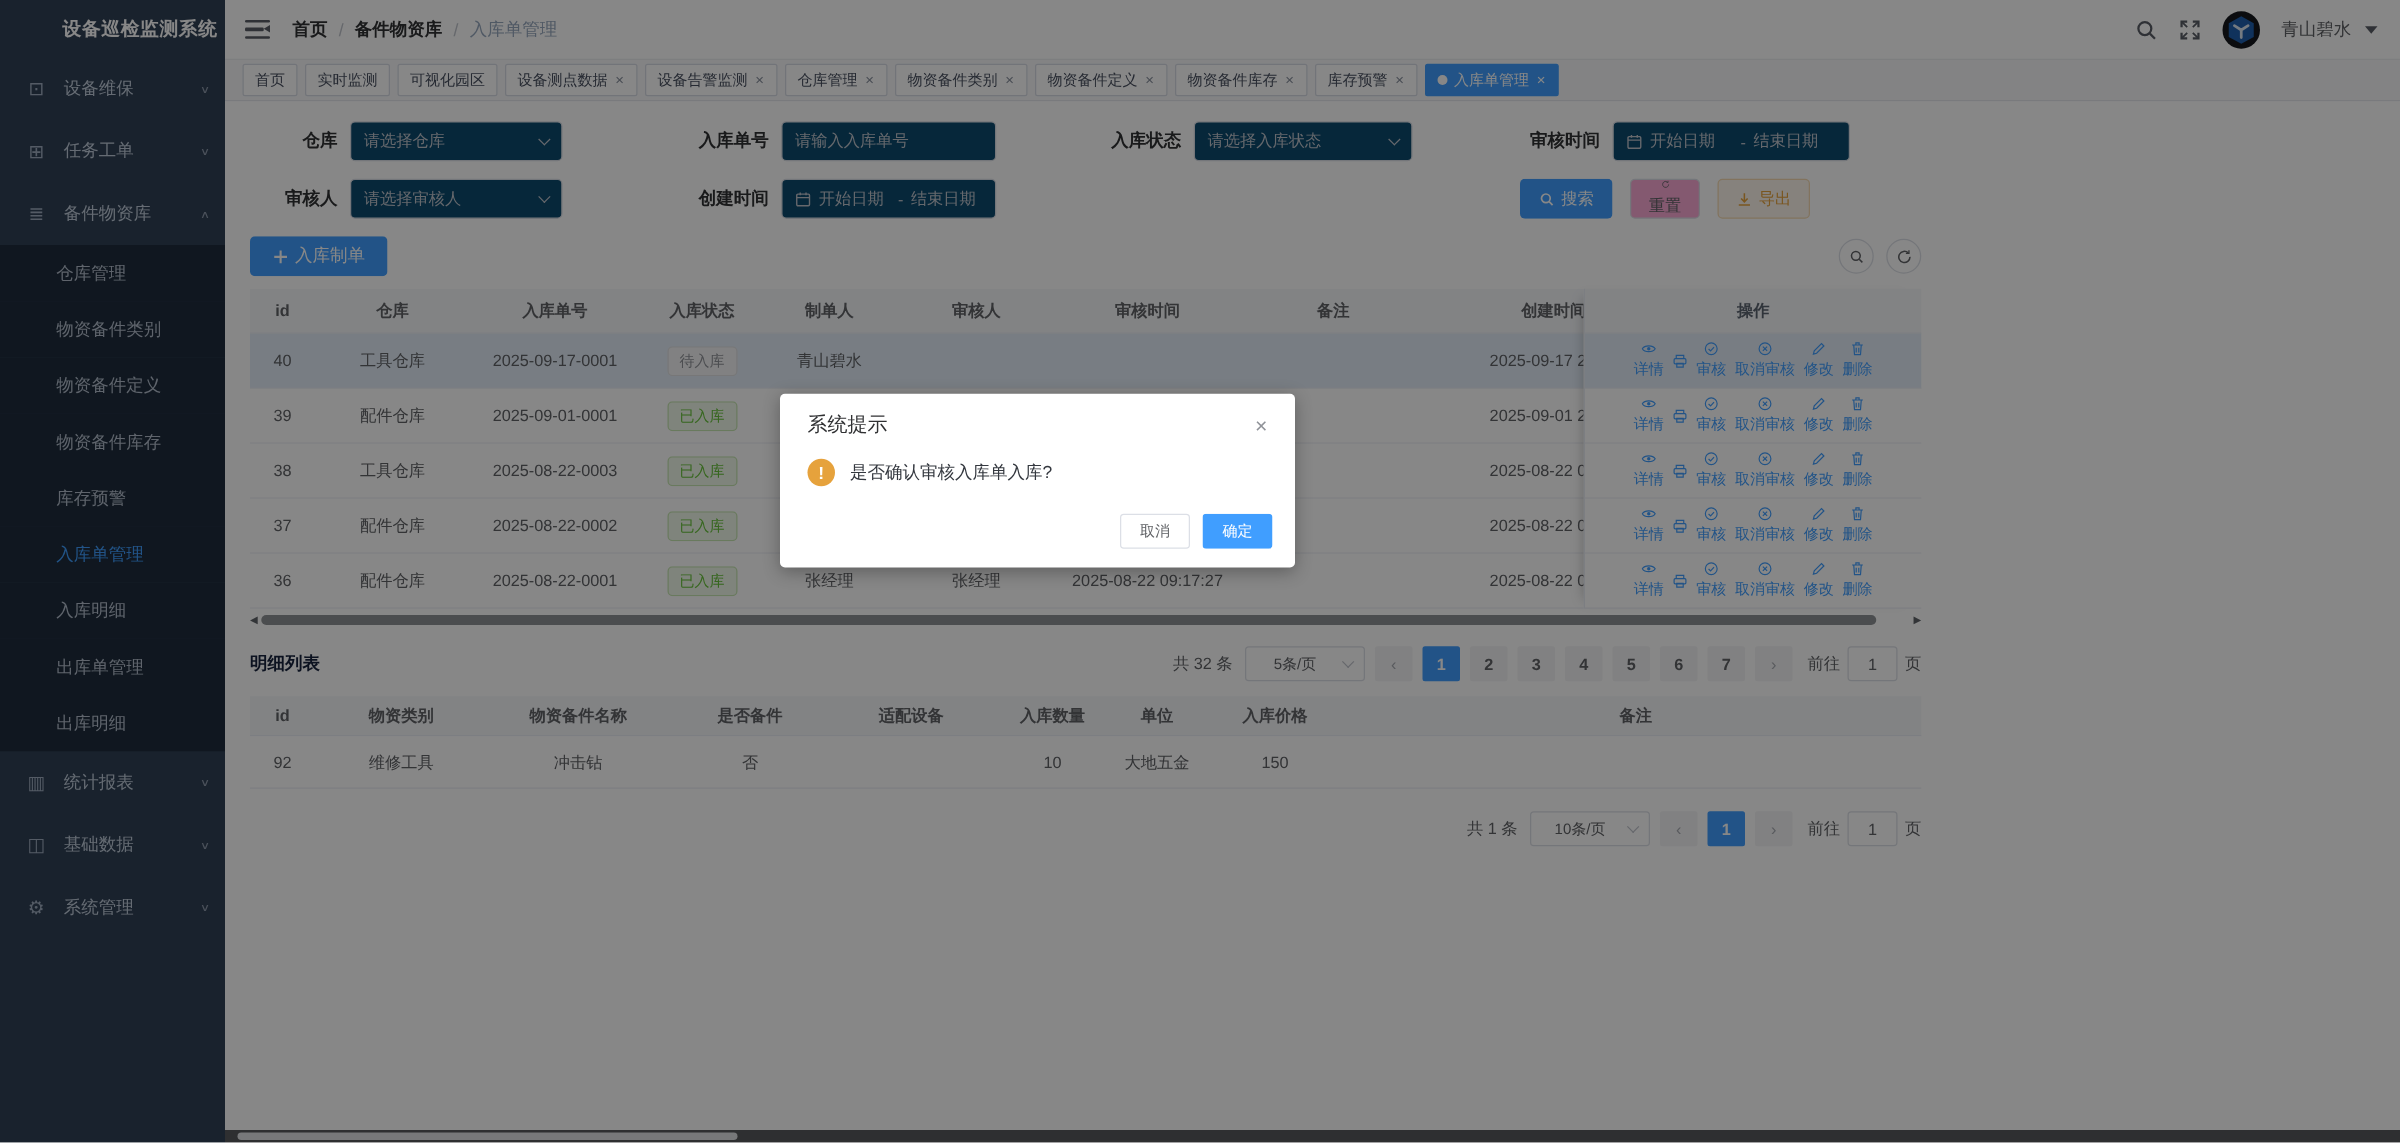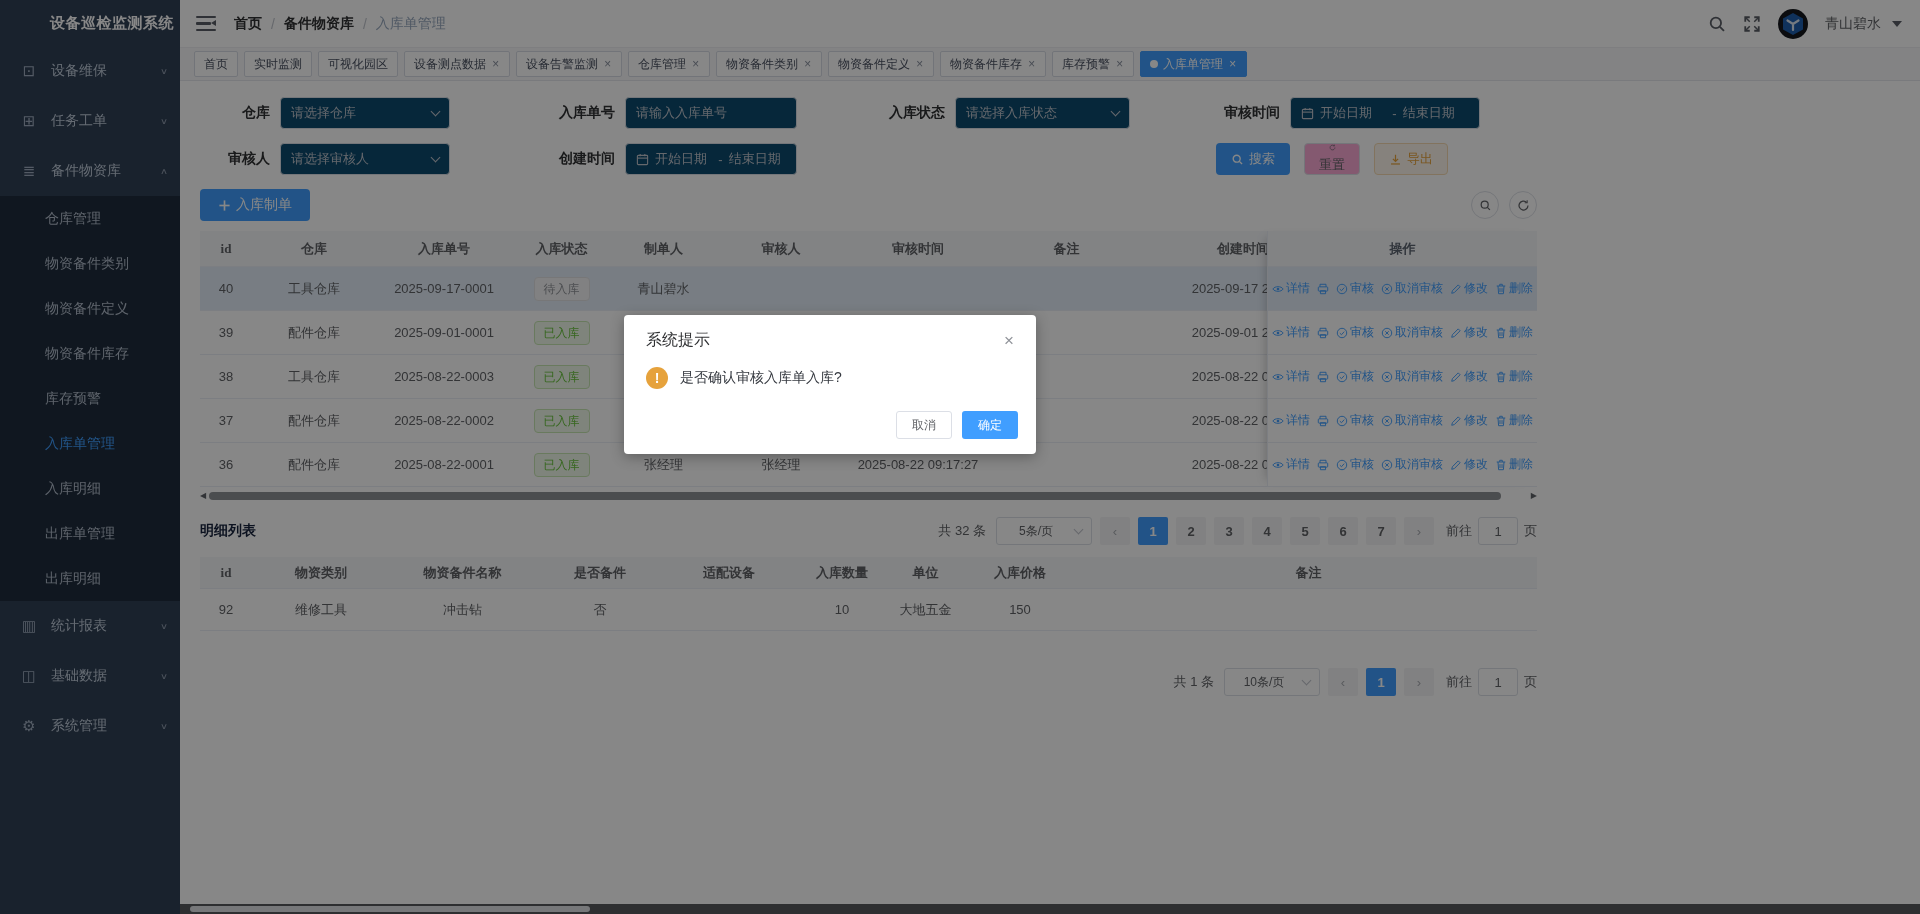--- a/index.html
+++ b/index.html
@@ -63,38 +63,38 @@
   .toolbar { margin-top:14px; display:flex; align-items:center; justify-content:space-between; }
   .btn-create { font-size:14px; padding:0 17px; }
   .tool-circles { display:flex; gap:10px; }
   .circle-btn { width:28px; height:28px; border-radius:50%; border:1px solid #dcdfe6; background:#fff; color:#606266; display:flex; align-items:center; justify-content:center; cursor:pointer; }
 
   
   .mt-wrap { position:relative; margin-top:10px; width:1337px; }
   .mt-scroll { width:1067px; overflow:hidden; }
   .mt-inner { width:1143px; }
   .tr { display:flex; align-items:center; border-bottom:1px solid #ebeef5; background:#fff; }
-  .th-row { background:#f5f7fa; height:36px; font-weight:bold; color:#5c6470; font-size:13px;font-family:Liberation Serif, serif; }
+  .th-row { background:#f5f7fa; height:36px; font-weight:bold; color:#5c6470; font-size:13px; }
   .td { flex:0 0 auto; text-align:center; padding:0 4px; font-size:13px; color:#606266; white-space:nowrap; overflow:hidden; }
   .row { height:44px; }
   .row.hl { background:#e3edf8; }
   .main-t .td:nth-child(1){width:52px;} .main-t .td:nth-child(2){width:124px;}
   .main-t .td:nth-child(3){width:136px;} .main-t .td:nth-child(4){width:99px;}
   .main-t .td:nth-child(5){width:105px;} .main-t .td:nth-child(6){width:130px;}
   .main-t .td:nth-child(7){width:144px;} .main-t .td:nth-child(8){width:153px;}
   .main-t .td:nth-child(9){width:200px;}
   .badge { display:inline-block; height:24px; line-height:22px; padding:0 9px; border:1px solid; border-radius:4px; font-size:12px; }
   .badge.info { background:#f4f4f5; border-color:#e0e1e3; color:#909399; }
   .badge.success { background:#f0f9eb; border-color:#c7e6b2; color:#67c23a; }
 
   .ops { position:absolute; top:0; right:0; width:270px; background:#fff; border-left:1px solid #ebeef5; box-shadow:-8px 0 10px -8px rgba(0,0,0,.25); }
   .ops-h { height:36px; background:#f5f7fa; display:flex; align-items:center; justify-content:center; font-weight:bold; color:#5c6470; font-size:13px; border-bottom:1px solid #ebeef5; }
   .ops-row { height:44px; display:flex; align-items:center; justify-content:center; gap:7px; border-bottom:1px solid #ebeef5; background:#fff; }
   .ops-row.hl { background:#e3edf8; }
-  .op { display:inline-flex; align-items:center; gap:2px; color:#409eff; font-size:12px; cursor:pointer; text-decoration:none; white-space:nowrap; }
+  .op { display:inline-flex; align-items:center; gap:2px; color:#409eff; font-size:12px; cursor:pointer; text-decoration:none; white-space:nowrap;flex-direction:column; }
   .op svg { flex:0 0 auto; }
 
   .hscroll { width:1337px; height:14px; margin-top:2px; display:flex; align-items:center; gap:3px; }
   .hs-arrow { font-size:8px; color:#5f6368; cursor:pointer; line-height:1; }
   .hs-track { flex:1; height:8px; }
   .hs-thumb { height:8px; width:98%; background:#8f9296; border-radius:4px; cursor:pointer; }
 
   .section-bar { margin-top:14px; display:flex; align-items:center; justify-content:space-between; }
   .section-title { font-size:14px; font-weight:bold; color:#17233d; }
 
@@ -109,21 +109,21 @@
   .pg-input { width:40px; height:28px; border:1px solid #dcdfe6; border-radius:3px; display:flex; align-items:center; justify-content:center; font-size:13px; color:#606266; }
 
   .detail-t { margin-top:12px; width:1337px; }
   .detail-t .th-row { height:32px; }
   .detail-t .row { height:42px; }
   .detail-t .td:nth-child(1){width:52px;} .detail-t .td:nth-child(2){width:138px;}
   .detail-t .td:nth-child(3){width:145px;} .detail-t .td:nth-child(4){width:130px;}
   .detail-t .td:nth-child(5){width:128px;} .detail-t .td:nth-child(6){width:98px;}
   .detail-t .td:nth-child(7){width:69px;} .detail-t .td:nth-child(8){width:120px;}
   .detail-t .td:nth-child(9){flex:1 1 auto;}
-  .bottom-pg { margin-top:37px; width:1337px; }
+  .bottom-pg { margin-top:18px; width:1337px; }
 
   
   .mask { position:absolute; inset:0; background:rgba(0,0,0,.47); z-index:40; }
   .dialog { position:absolute; left:624px; top:315px; width:412px; background:#fff; border-radius:4px; box-shadow:0 3px 14px rgba(0,0,0,.3); z-index:50; padding:15px 18px 15px 22px; }
   .dlg-head { display:flex; align-items:center; justify-content:space-between; }
   .dlg-title { font-size:16px; color:#303133; }
   .dlg-close { font-size:17px; color:#909399; cursor:pointer; line-height:1; padding:2px 4px; }
   .dlg-body { display:flex; align-items:center; gap:12px; margin:16px 0 22px; }
   .warn-icon { width:22px; height:22px; border-radius:50%; background:#e6a23c; color:#fff; font-weight:bold; font-size:14px; display:flex; align-items:center; justify-content:center; flex:0 0 22px; }
   .dlg-msg { font-size:14px; color:#34383f; }

